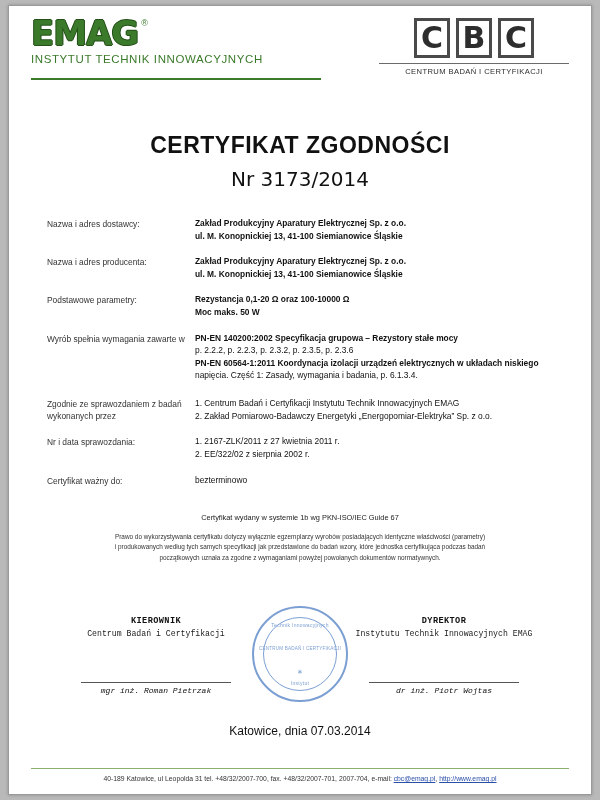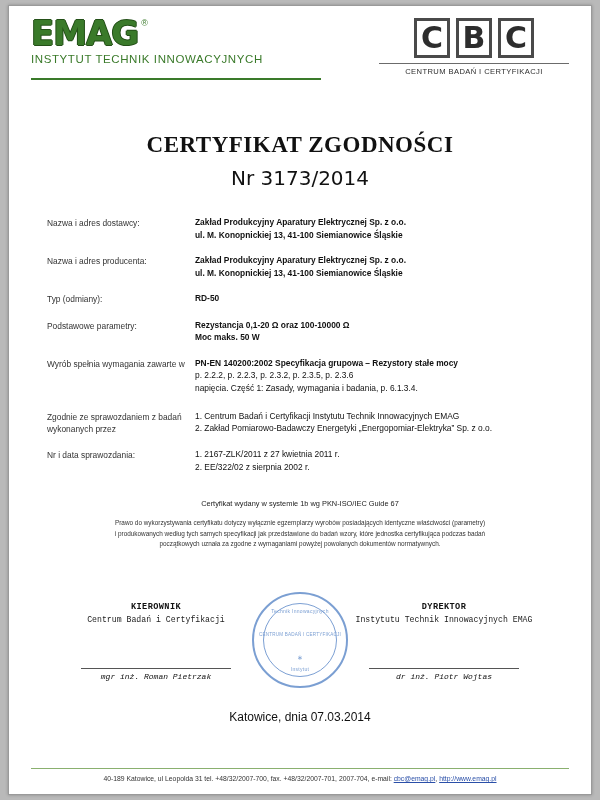--- a/index.html
+++ b/index.html
@@ -79,21 +79,21 @@
     font-size: 7.6px;
     letter-spacing: .4px;
     color: #2d2d2d;
     border-top: 1px solid #6b6b6b;
     padding-top: 3px;
   }
 
   
   .title-wrap { text-align: center; margin-top: 52px; }
   .cert-title {
-    font-family: Liberation Serif, serif;
+    font-family: Liberation Sans, sans-serif;
     font-weight: bold;
     font-size: 23px;
     letter-spacing: .5px;
     color: #111;
   }
   .cert-no {
     font-family: "DejaVu Sans", sans-serif;
     font-size: 20px;
     margin-top: 8px;
     color: #111;
@@ -235,52 +235,53 @@
         </div>
       </div>
       <div class="row">
         <div class="lbl">Nazwa i adres producenta:</div>
         <div class="val">
           <div><b>Zakład Produkcyjny Aparatury Elektrycznej Sp. z o.o.</b></div>
           <div><b>ul. M. Konopnickiej 13, 41-100 Siemianowice Śląskie</b></div>
         </div>
       </div>
       <div class="row">
-        <div class="lbl">Typ (odmiany):</div>
-        <div class="val">
-          <div><b>RD-50</b></div>
-        </div>
-      </div>
-      <div class="row">
         <div class="lbl">Podstawowe parametry:</div>
         <div class="val">
           <div><b>Rezystancja 0,1-20 Ω oraz 100-10000 Ω</b></div>
           <div><b>Moc maks. 50 W</b></div>
         </div>
       </div>
       <div class="row tall">
         <div class="lbl">Wyrób spełnia wymagania zawarte w</div>
         <div class="val">
           <div><b>PN-EN 140200:2002 Specyfikacja grupowa – Rezystory stałe mocy</b></div>
           <div>p. 2.2.2, p. 2.2.3, p. 2.3.2, p. 2.3.5, p. 2.3.6</div>
+          <div><b>PN-EN 60564-1:2011 Koordynacja izolacji urządzeń elektrycznych w układach niskiego</b></div>
           <div>napięcia. Część 1: Zasady, wymagania i badania, p. 6.1.3.4.</div>
         </div>
       </div>
       <div class="row">
         <div class="lbl">Zgodnie ze sprawozdaniem z badań wykonanych przez</div>
         <div class="val">
           <div>1. Centrum Badań i Certyfikacji Instytutu Technik Innowacyjnych EMAG</div>
           <div>2. Zakład Pomiarowo-Badawczy Energetyki „Energopomiar-Elektryka” Sp. z o.o.</div>
         </div>
       </div>
       <div class="row">
         <div class="lbl">Nr i data sprawozdania:</div>
         <div class="val">
           <div>1. 2167-ZLK/2011 z 27 kwietnia 2011 r.</div>
           <div>2. EE/322/02 z sierpnia 2002 r.</div>
+        </div>
+      </div>
+      <div class="row">
+        <div class="lbl">Certyfikat ważny do:</div>
+        <div class="val">
+          <div>bezterminowo</div>
         </div>
       </div>
     </div>
 
   <div class="note-title">Certyfikat wydany w systemie 1b wg PKN-ISO/IEC Guide 67</div>
   <div class="note-body" id="note-body">
       <div>Prawo do wykorzystywania certyfikatu dotyczy wyłącznie egzemplarzy wyrobów posiadających identyczne właściwości (parametry)</div>
       <div>i produkowanych według tych samych specyfikacji jak przedstawione do badań wzory, które jednostka certyfikująca podczas badań</div>
       <div>początkowych uznała za zgodne z wymaganiami powyżej powołanych dokumentów normatywnych.</div>
     </div>

